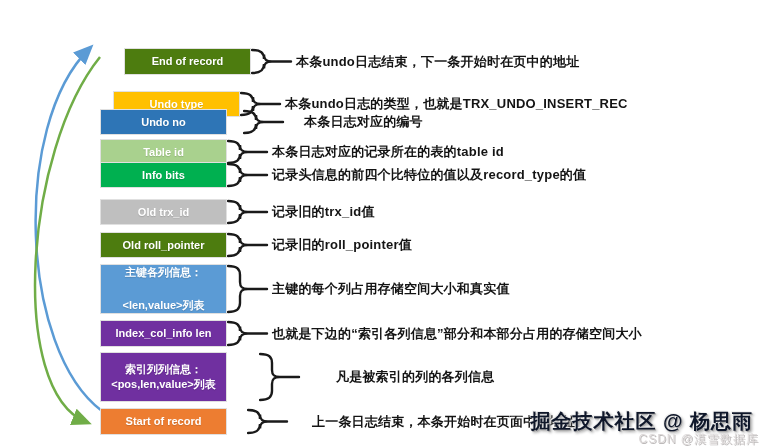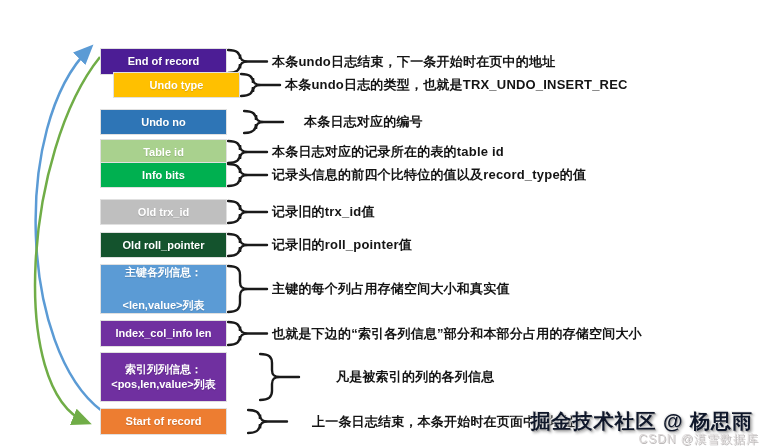--- a/index.html
+++ b/index.html
@@ -54,29 +54,29 @@
       <marker id="ah-green" orient="auto" markerWidth="9" markerHeight="9" refX="5.5" refY="3.5">
         <path d="M0,0 L8,3.5 L0,7 z" fill="#70AD47"></path>
       </marker>
     </defs>
     <path d="M 102 411 C 20 350, 12 125, 89 49" fill="none" stroke="#5B9BD5" stroke-width="2.5" marker-end="url(#ah-blue)"></path>
     <path d="M 100 57 C 25 150, 8 390, 86 422" fill="none" stroke="#70AD47" stroke-width="2.5" marker-end="url(#ah-green)"></path>
   </svg>
 
   <div id="rows">
       <div class="row" style="top: 48px; height: 27px;">
-        <div class="fieldbox" style="background: #4c1d95;">
+        <div class="fieldbox" style="background: #4d7c0f; margin-left: 24px;">
           <span>End of record</span>
         </div>
         <svg width="42" height="31" viewBox="0 -2 42 31" class="brace">
           <path d="M 1 2 C 10 2, 13 5, 13 11 L 13 6.5 C 13 11.5, 15 13.5, 21 13.5 C 15 13.5, 13 15.5, 13 20.5 L 13 16 C 13 22, 10 25, 1 25 M 21 13.5 L 40 13.5" fill="none" stroke="#1a1a1a" stroke-width="2.4" stroke-linecap="round"></path>
         </svg>
         <div class="desc">本条undo日志结束，下一条开始时在页中的地址</div>
       </div>
-      <div class="row" style="top: 72px; height: 26px; padding-left: 13px;">
+      <div class="row" style="top: 91px; height: 26px; padding-left: 13px;">
         <div class="fieldbox" style="background: rgb(255, 192, 0);">
           <span>Undo type</span>
         </div>
         <svg width="42" height="30" viewBox="0 -2 42 30" class="brace">
           <path d="M 1 2 C 10 2, 13 5, 13 11 L 13 6 C 13 11, 15 13, 21 13 C 15 13, 13 15, 13 20 L 13 15 C 13 21, 10 24, 1 24 M 21 13 L 40 13" fill="none" stroke="#1a1a1a" stroke-width="2.4" stroke-linecap="round"></path>
         </svg>
         <div class="desc">本条undo日志的类型，也就是TRX_UNDO_INSERT_REC</div>
       </div>
       <div class="row" style="top: 109px; height: 26px; gap: 16px;">
         <div class="fieldbox" style="background: rgb(46, 117, 182);">
@@ -108,21 +108,21 @@
       <div class="row" style="top: 199px; height: 26px;">
         <div class="fieldbox" style="background: rgb(191, 191, 191);">
           <span>Old trx_id</span>
         </div>
         <svg width="42" height="30" viewBox="0 -2 42 30" class="brace">
           <path d="M 1 2 C 10 2, 13 5, 13 11 L 13 6 C 13 11, 15 13, 21 13 C 15 13, 13 15, 13 20 L 13 15 C 13 21, 10 24, 1 24 M 21 13 L 40 13" fill="none" stroke="#1a1a1a" stroke-width="2.4" stroke-linecap="round"></path>
         </svg>
         <div class="desc">记录旧的trx_id值</div>
       </div>
       <div class="row" style="top: 232px; height: 26px;">
-        <div class="fieldbox" style="background: #14532d; justify-content: center;">
+        <div class="fieldbox" style="background: #4d7c0f; justify-content: center;">
           <span>Old roll_pointer</span>
         </div>
         <svg width="42" height="30" viewBox="0 -2 42 30" class="brace">
           <path d="M 1 2 C 10 2, 13 5, 13 11 L 13 6 C 13 11, 15 13, 21 13 C 15 13, 13 15, 13 20 L 13 15 C 13 21, 10 24, 1 24 M 21 13 L 40 13" fill="none" stroke="#1a1a1a" stroke-width="2.4" stroke-linecap="round"></path>
         </svg>
         <div class="desc">记录旧的roll_pointer值</div>
       </div>
       <div class="row" style="top: 264px; height: 50px;">
         <div class="fieldbox" style="background: rgb(91, 155, 213); justify-content: space-between;">
           <span>主键各列信息：</span>

